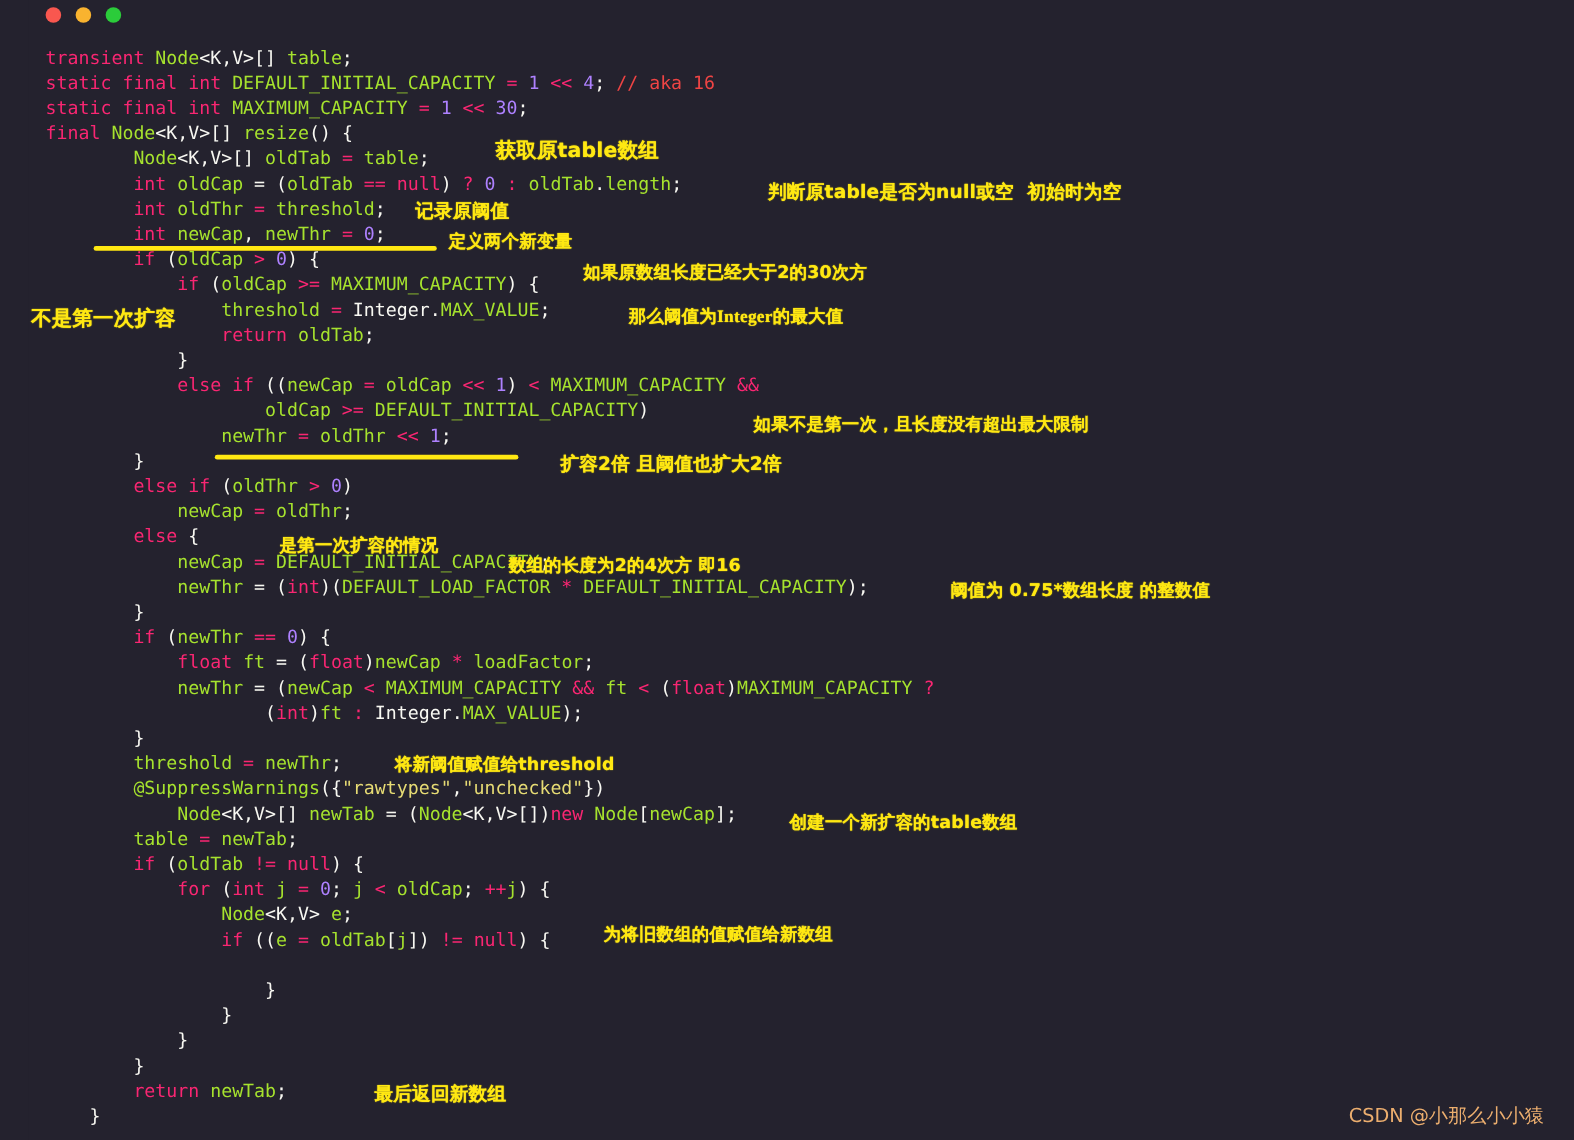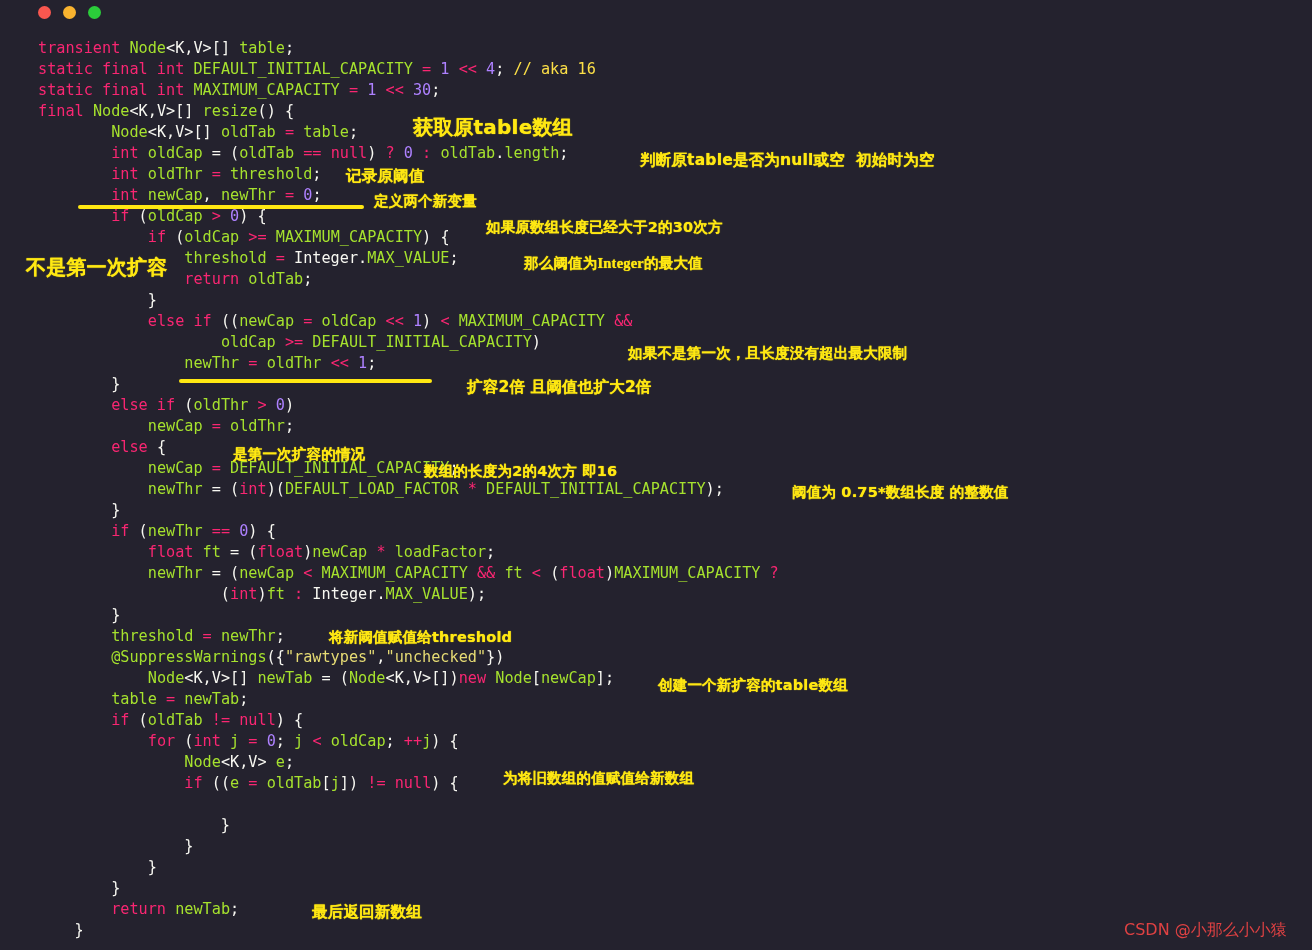--- a/index.html
+++ b/index.html
@@ -29,44 +29,44 @@
     letter-spacing:0px;
   }
   .line{height:21px;padding-left:14px;position:relative;}
 
   
   .kw{color:#f92672;}
   .id{color:#a6e22e;}
   .num{color:#ae81ff;}
   .op{color:#f92672;}
   .pl{color:#f8f8f2;}
-  .cm{color:#fde047;}
+  .cm{color:#ef4444;}
   .str{color:#e6db74;}
 
   
   .ann{
     position:absolute;
     color:#ffe812;
     font-family:"DejaVu Sans", sans-serif;
     font-weight:bold;
     font-size:14.5px;
     white-space:pre;
     letter-spacing:0.2px;
     text-shadow:0 0 1px #ffe812;
   }
   .ann.big{font-size:15.5px;}
-  .ann.xl{font-size:20px;}
+  .ann.xl{font-size:17px;}
 
   
   .uline{position:absolute;background:#ffe812;height:4px;border-radius:2px;}
 
   
   .watermark{
     position:absolute;
-    color:#ef4444;
+    color:#fdba74;
     font-family:"DejaVu Sans", sans-serif;
     font-size:16px;
     white-space:pre;
     opacity:.92;
   }
 </style>
 </head>
 <body>
 
 <div id="root" style="background: rgb(36, 34, 46);">

